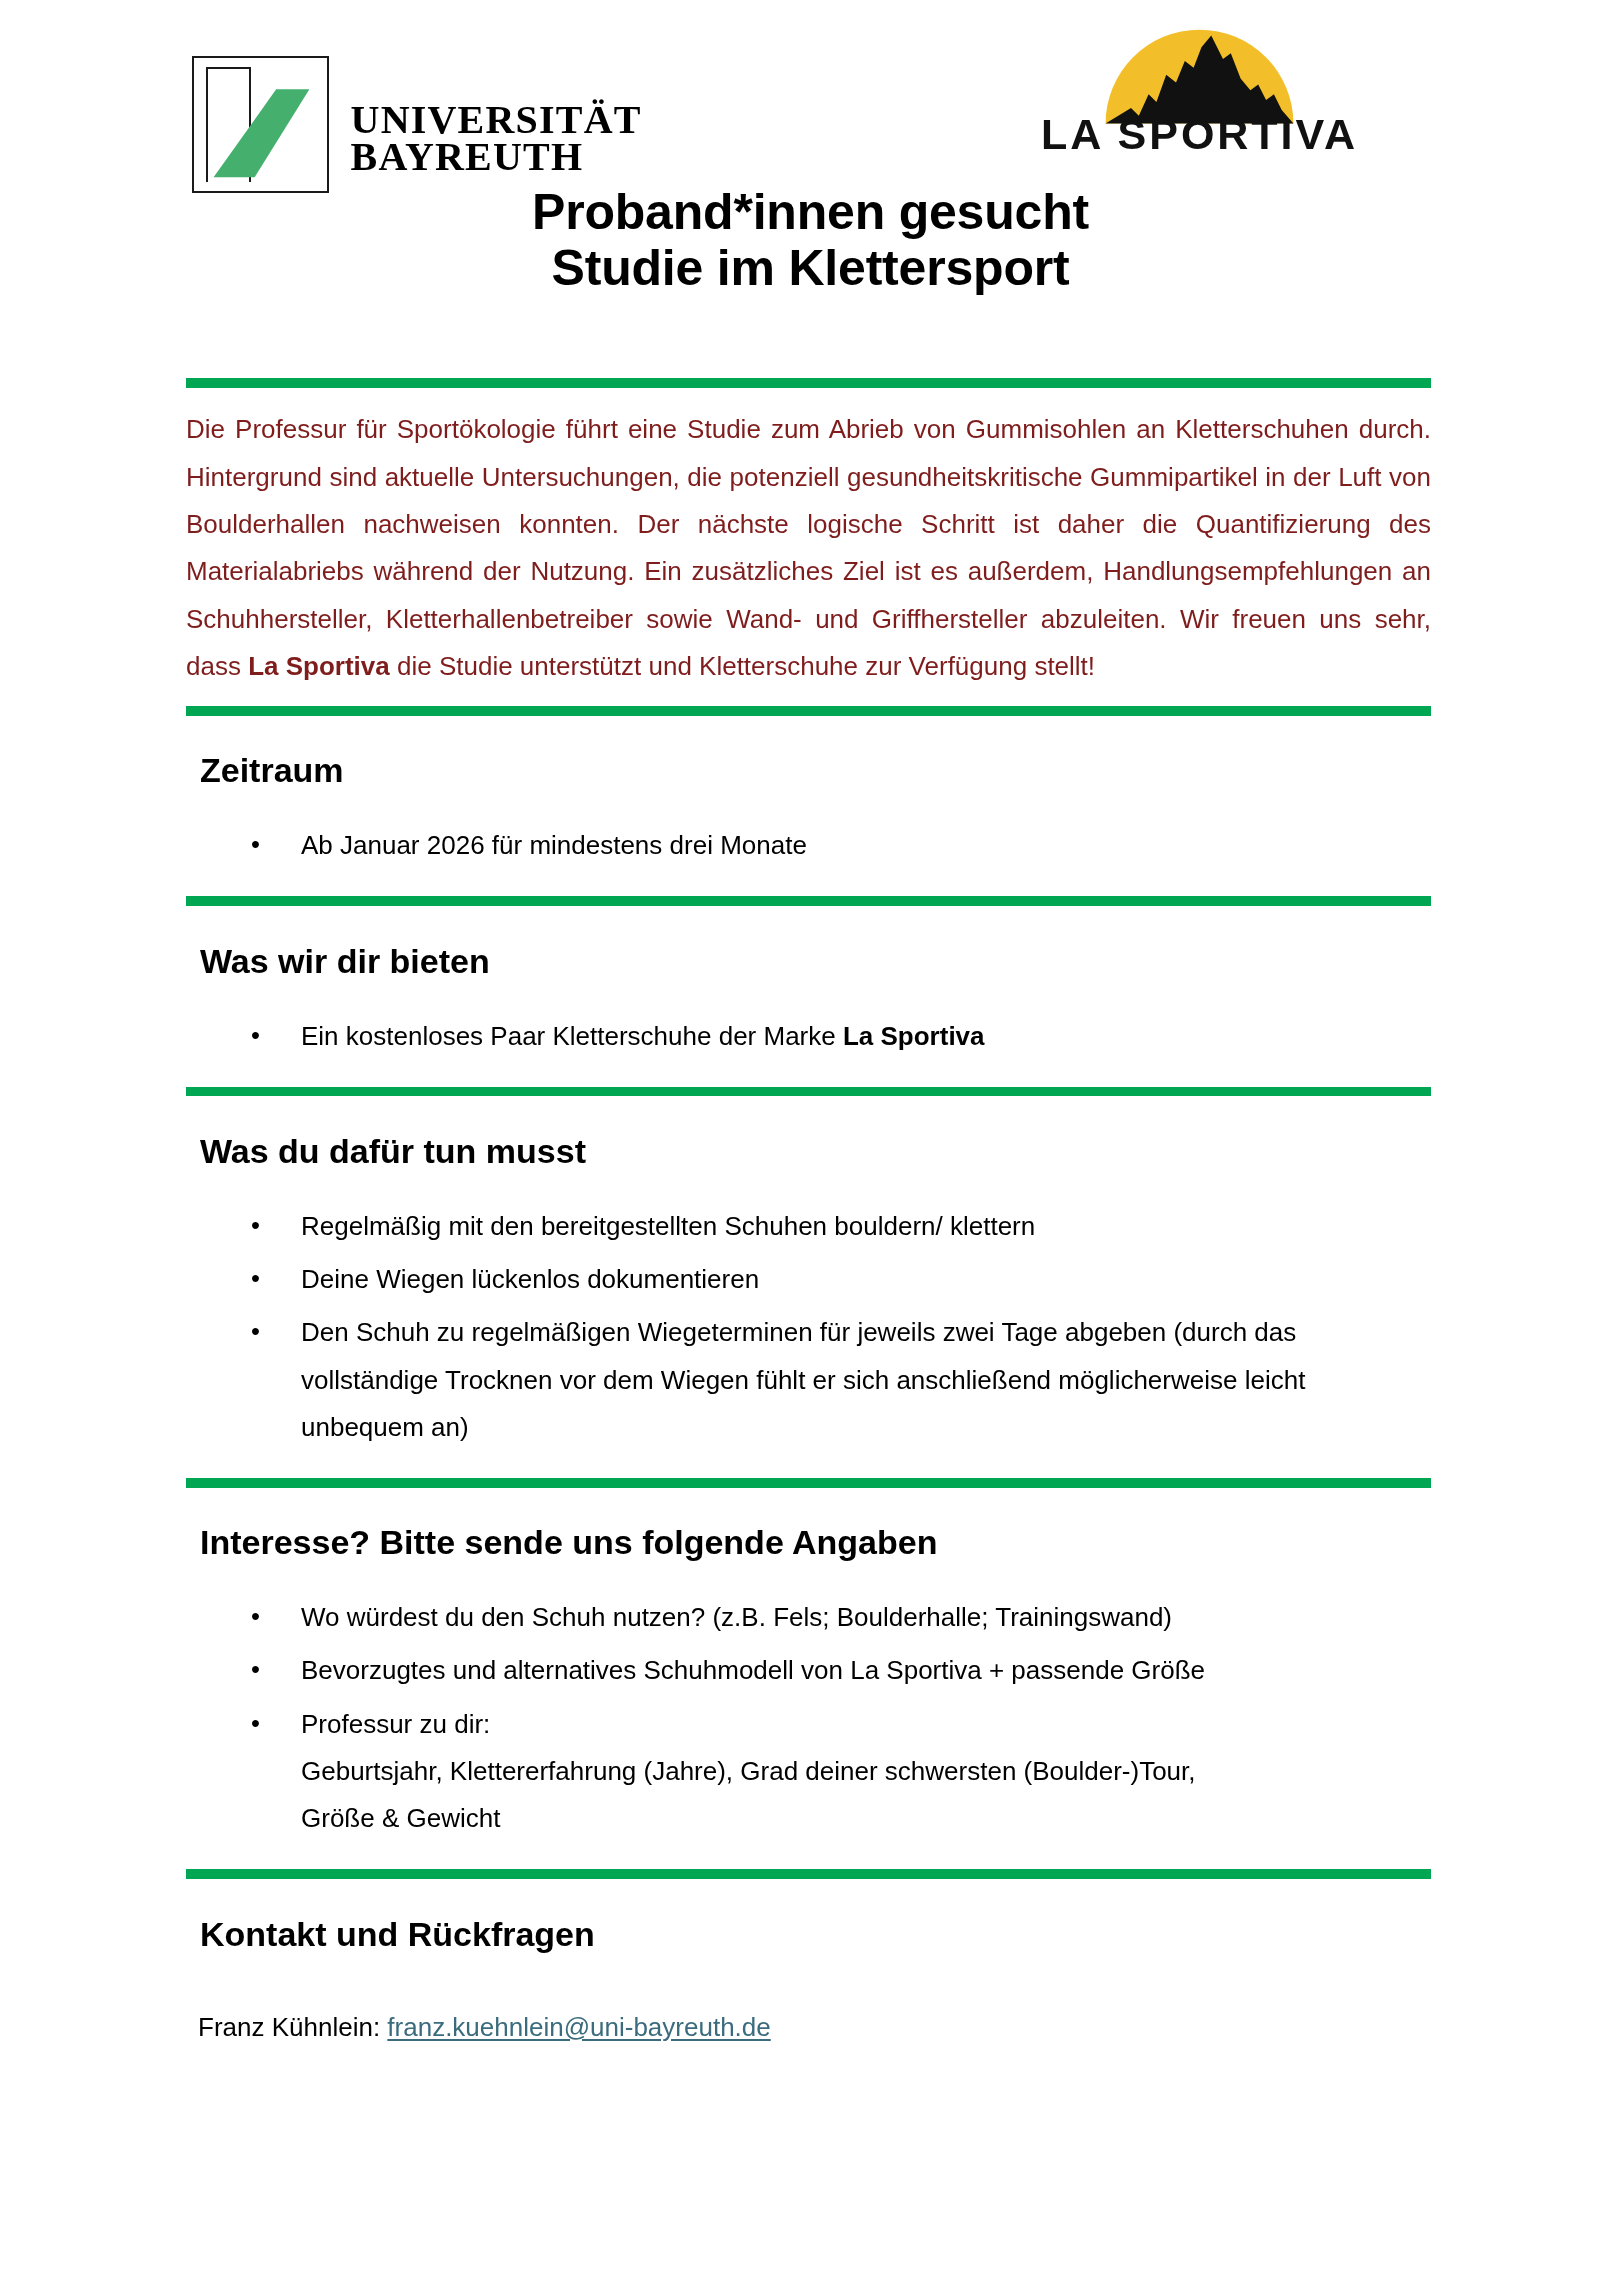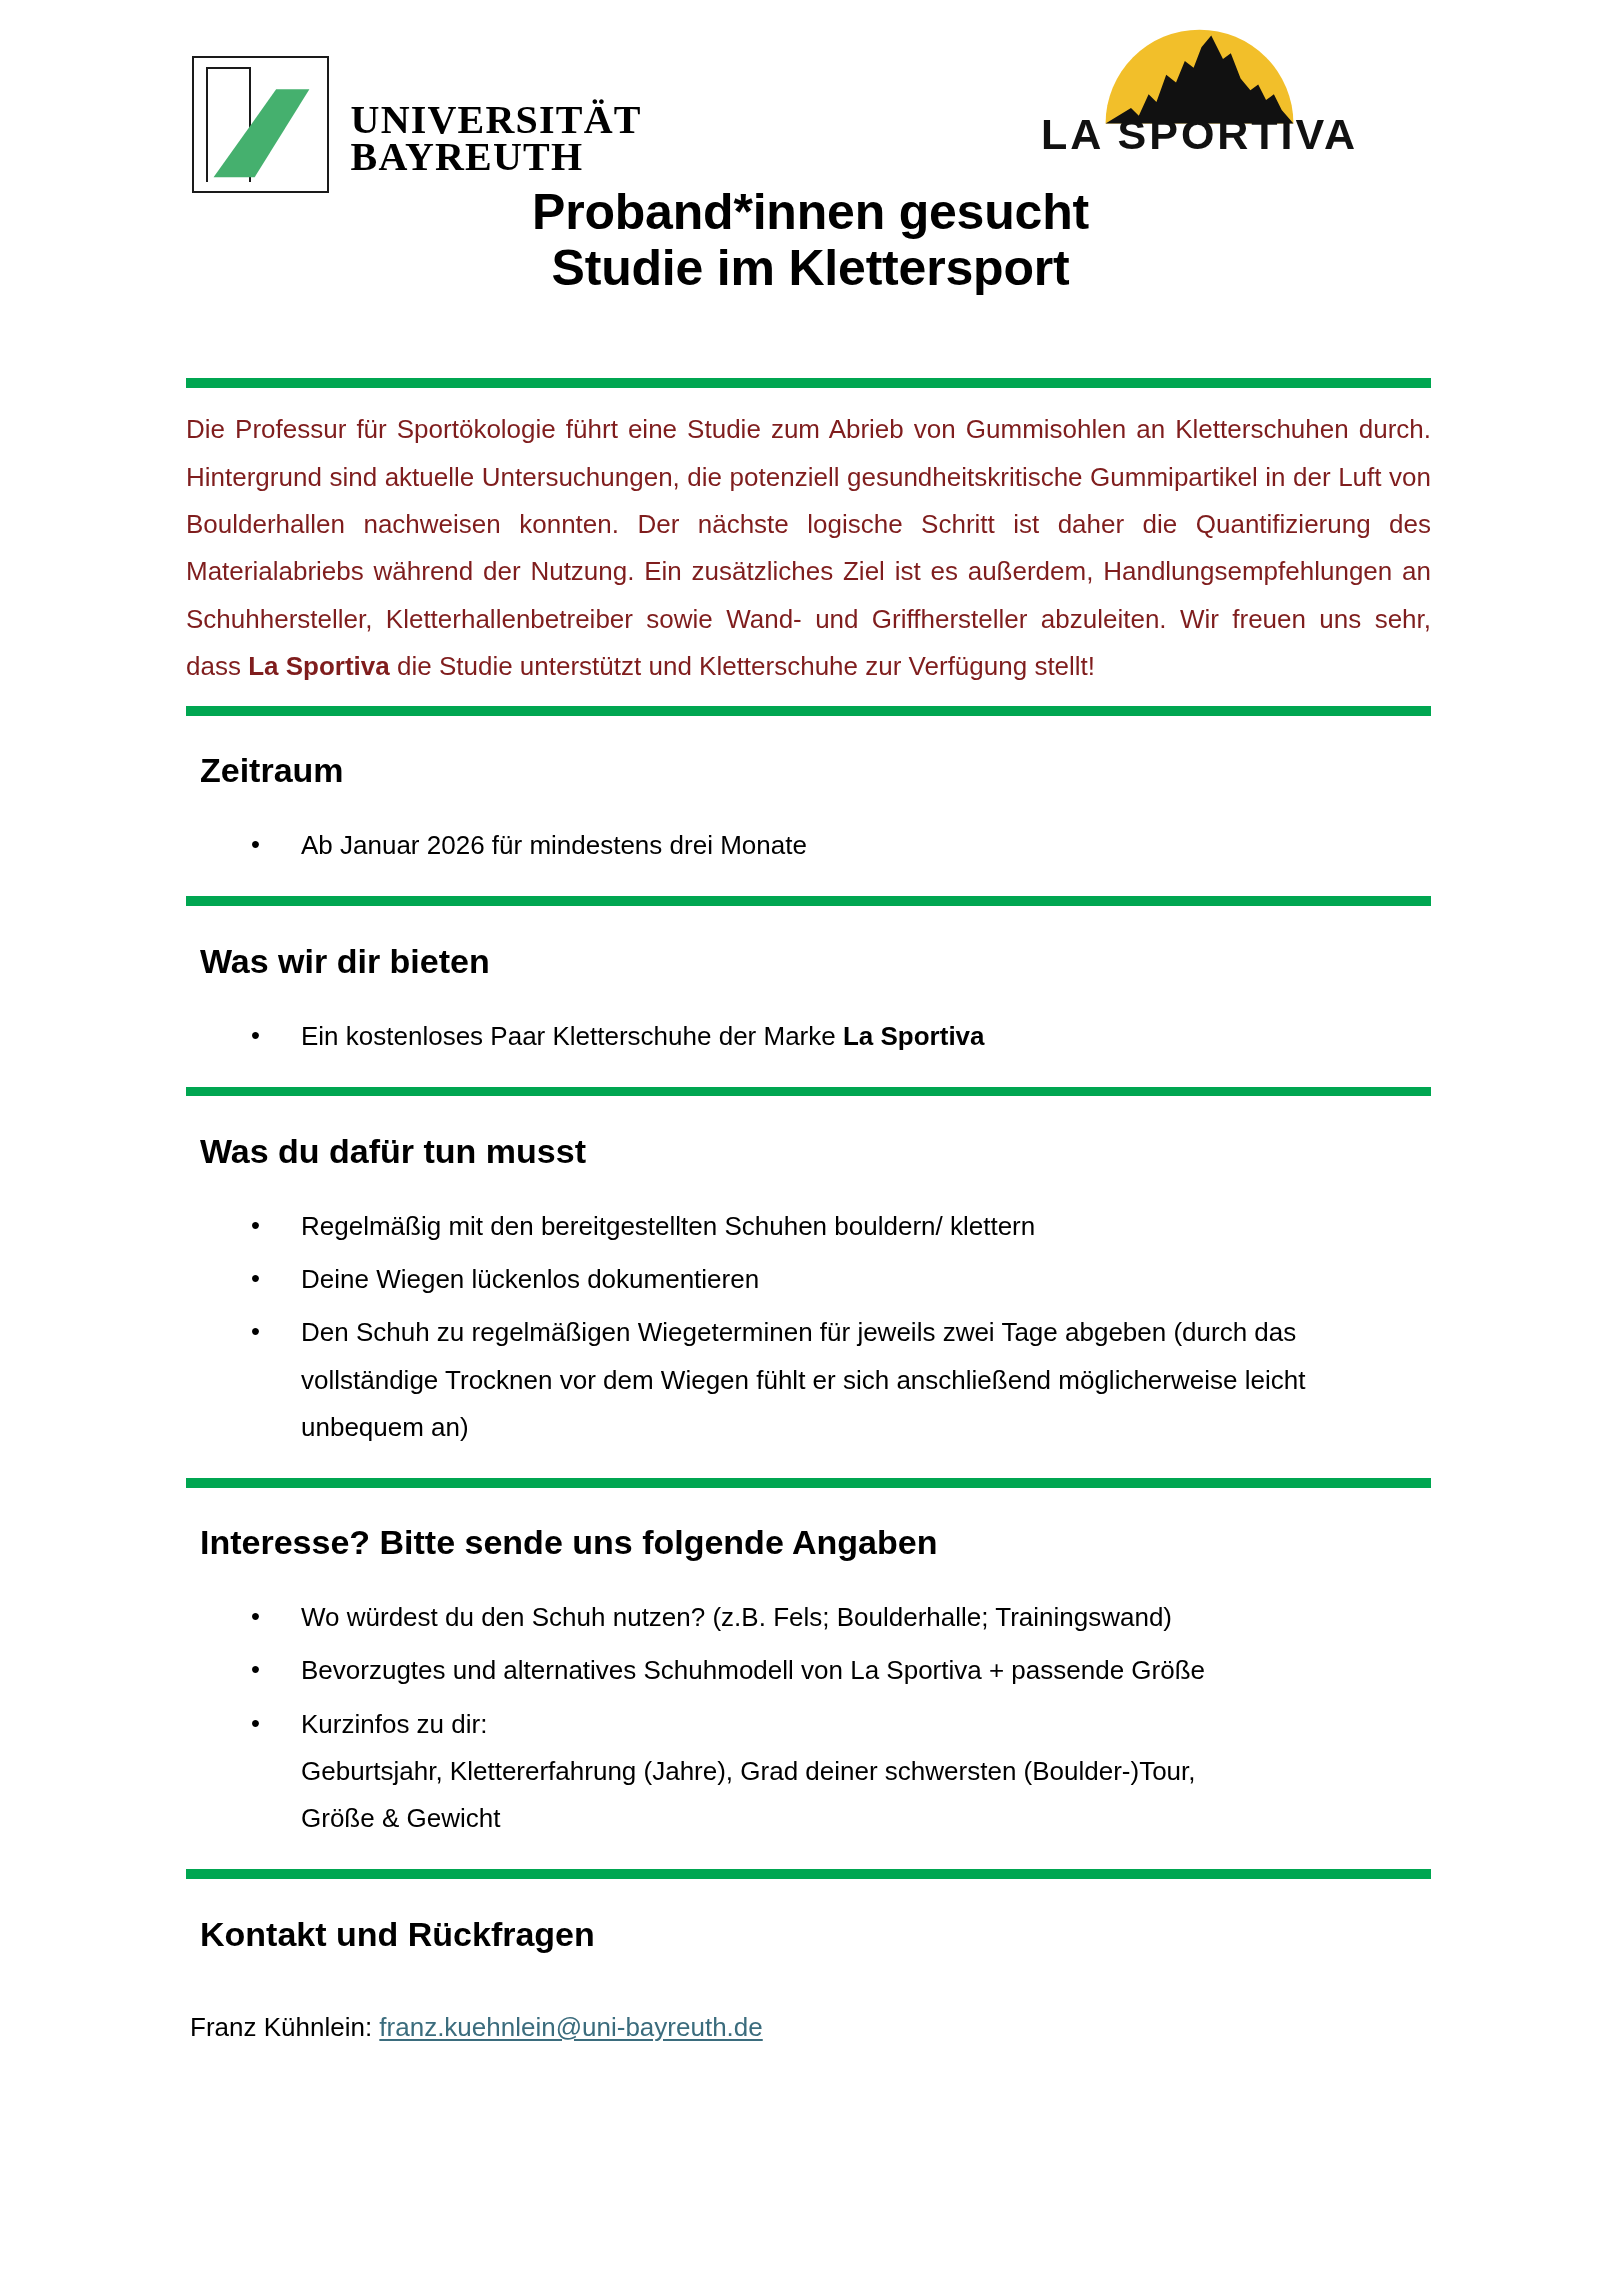--- a/index.html
+++ b/index.html
@@ -154,21 +154,21 @@
     font-size: 25.5px;
     line-height: inherit;
   }
   ul.bullets > li b { font-weight: 700; }
   .sub-line { display: block; }
 
   .contact-line {
     font-size: 26px;
     line-height: 1.6;
     padding: 33px 0 0 0;
-    margin: 4px;
+    margin: 12px;
   }
   .email-link {
     color: #3b6c7d;
     text-decoration: underline;
     text-underline-offset: 2.9px;
   }
 
   .block-pad-top { padding-top: 13.7px; }
 </style>
 </head>
@@ -240,21 +240,21 @@
       <li><span>Deine Wiegen lückenlos dokumentieren</span></li>
       <li><span>Den Schuh zu regelmäßigen Wiegeterminen für jeweils zwei Tage abgeben (durch das vollständige Trocknen vor dem Wiegen fühlt er sich anschließend möglicherweise leicht unbequem an)</span></li>
     </ul>
 
     <div class="rule"></div>
     <div class="section-head">Interesse? Bitte sende uns folgende Angaben</div>
     <ul class="bullets block-pad-top">
       <li><span>Wo würdest du den Schuh nutzen? (z.B. Fels; Boulderhalle; Trainingswand)</span></li>
       <li><span>Bevorzugtes und alternatives Schuhmodell von La Sportiva + passende Größe</span></li>
       <li>
-        <span>Kurzinfos zu dir:</span>
+        <span>Professur zu dir:</span>
         <span class="sub-line">Geburtsjahr, Klettererfahrung (Jahre), Grad deiner schwersten (Boulder-)Tour,</span>
         <span class="sub-line">Größe &amp; Gewicht</span>
       </li>
     </ul>
 
     <div class="rule"></div>
     <div class="section-head">Kontakt und Rückfragen</div>
     <p class="contact-line"><span>Franz Kühnlein: </span><a class="email-link" href="#">franz.kuehnlein@uni-bayreuth.de</a></p>
 
   </div>

